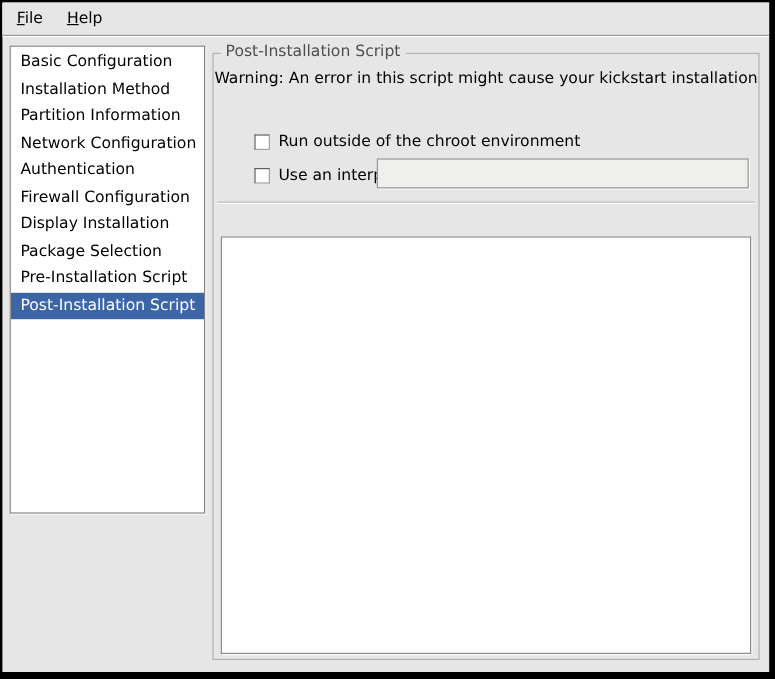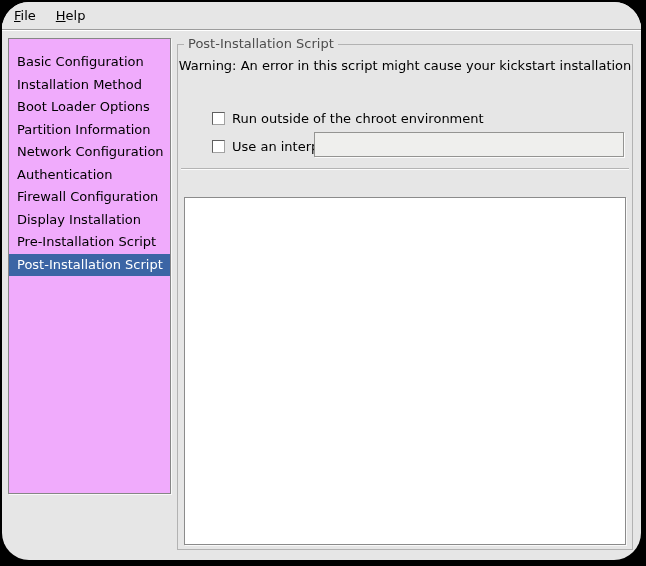--- a/index.html
+++ b/index.html
@@ -5,44 +5,44 @@
   * { margin:0; padding:0; box-sizing:border-box; }
   html,body { background:#555; }
   body { font-family:"DejaVu Sans","Liberation Sans",sans-serif; font-size:13px; color:#000; }
 
   .window {
     position:relative; width:646px; height:566px;
     background:#000;
   }
   .win-inner {
     position:absolute; left:2px; top:2px; width:639px; height:558px;
-    background:#e6e6e6; overflow:hidden;border-radius:27px;
+    background:#e6e6e6; overflow:hidden;
   }
 
   
   .menubar {
     position:absolute; left:0; top:0; width:100%; height:28px;
     background:#e6e6e6;
     border-bottom:1px solid #9c9c9c;
     box-shadow:0 1px 0 #ffffff;
     display:flex; align-items:center;
   }
   .menu-item {
     padding:4px 10px; cursor:default;
   }
   .menu-item:first-child { margin-left:2px; }
   .mn { text-decoration:underline; }
 
   
   .listbox {
-    position:absolute; left:6px; top:36px; width:163px; height:456px;
-    background:#f0abfc;
+    position:absolute; left:6px; top:36px; width:163px; height:390px;
+    background:#ffffff;
     border:1px solid #868686;
     box-shadow:1px 1px 0 #f9f9f9;
-    padding-top:12px;
+    padding-top:2px;
     overflow:hidden;
   }
   .list-item {
     height:22.5px; line-height:22.5px;
     padding-left:8px;
     white-space:nowrap;
     cursor:default;
   }
   .list-item.selected {
     background:#3c65a5; color:#ffffff;
@@ -114,26 +114,26 @@
   <div class="win-inner">
 
     <div class="menubar">
       <div class="menu-item"><span class="mn">F</span><span>ile</span></div>
       <div class="menu-item"><span class="mn">H</span><span>elp</span></div>
     </div>
 
     <div class="listbox">
       <div class="list-item">Basic Configuration</div>
       <div class="list-item">Installation Method</div>
-      <div class="list-item">Boot Loader Options</div>
       <div class="list-item">Partition Information</div>
       <div class="list-item">Network Configuration</div>
       <div class="list-item">Authentication</div>
       <div class="list-item">Firewall Configuration</div>
       <div class="list-item">Display Installation</div>
+      <div class="list-item">Package Selection</div>
       <div class="list-item">Pre-Installation Script</div>
       <div class="list-item selected" style="background: rgb(60, 101, 165); color: rgb(255, 255, 255);">Post-Installation Script</div>
     </div>
 
     <div class="frame">
       <span class="frame-legend">Post-Installation Script</span>
 
       <div class="warning">
         <div>Warning: An error in this script might cause your kickstart installation</div>
       </div>

